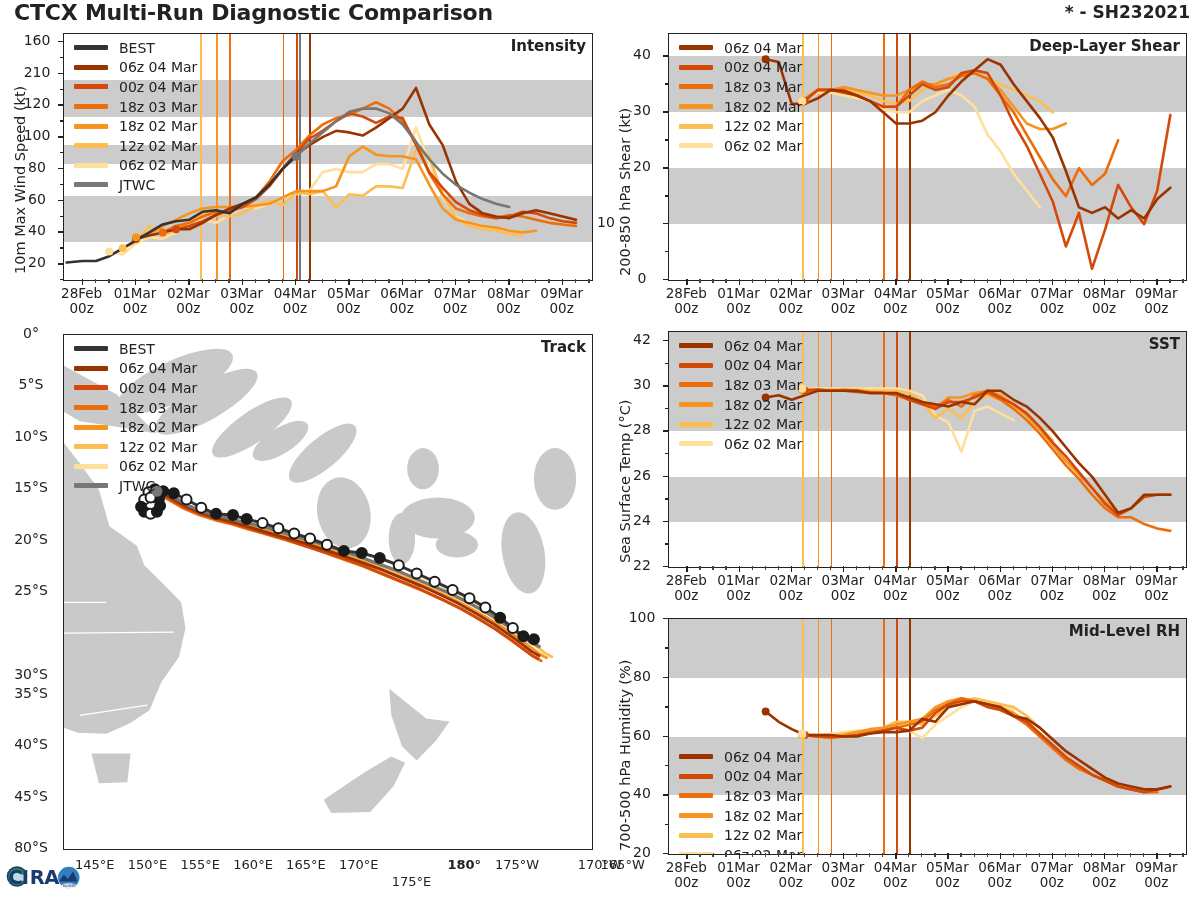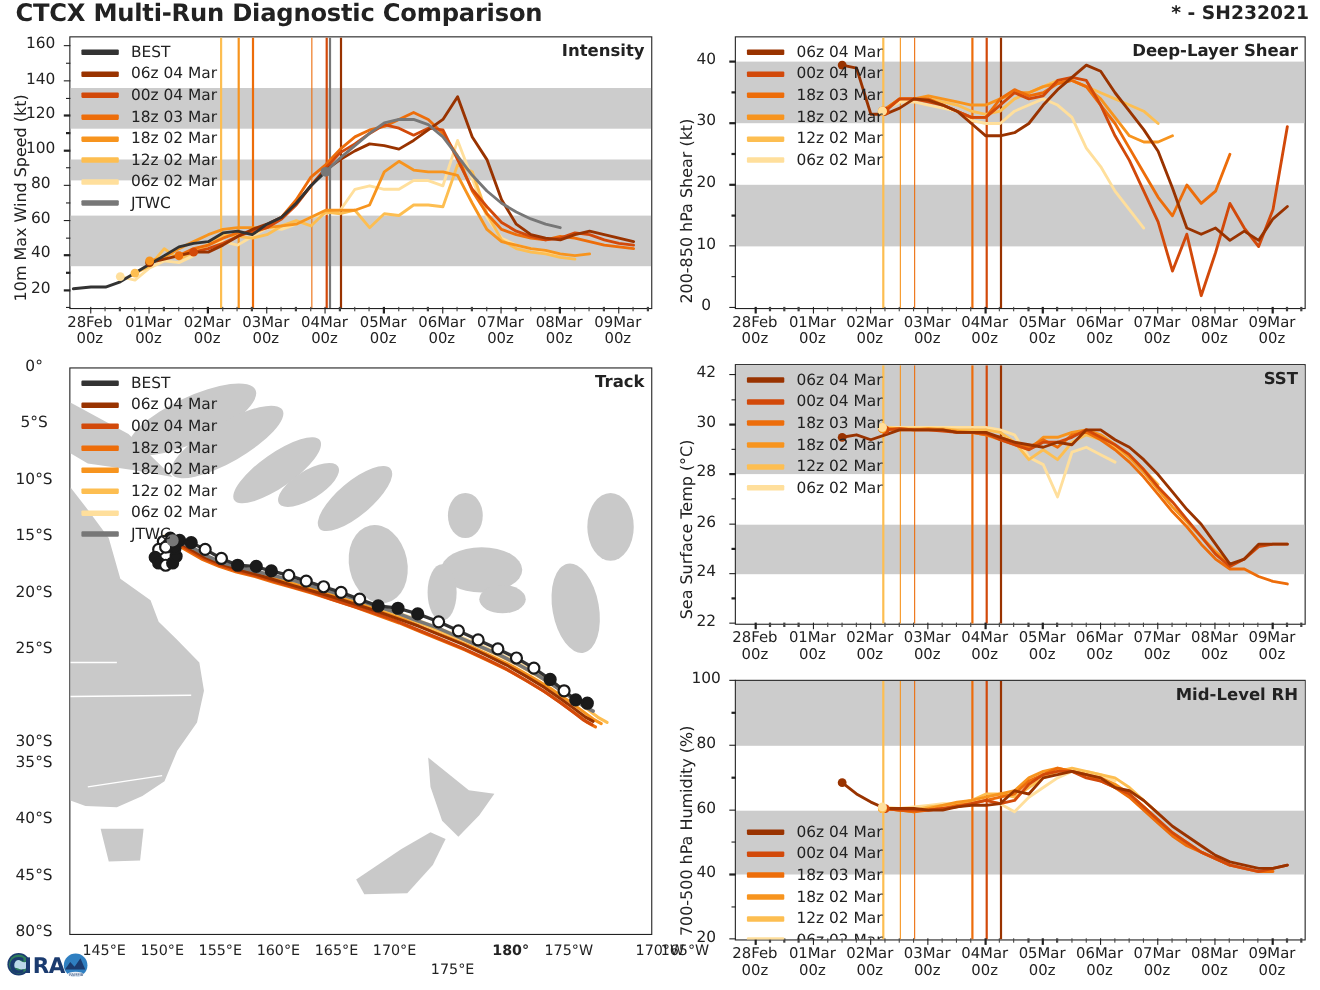--- a/index.html
+++ b/index.html
@@ -117,21 +117,21 @@
       <div class="ytick" style="left: 17px; top: 222.387px; width: 40px;">40</div>
       <div class="ytickmark" style="left: 58px; top: 231.387px; width: 6px;"></div>
       <div class="ytick" style="left: 17px; top: 190.645px; width: 40px;">60</div>
       <div class="ytickmark" style="left: 58px; top: 199.645px; width: 6px;"></div>
       <div class="ytick" style="left: 17px; top: 158.903px; width: 40px;">80</div>
       <div class="ytickmark" style="left: 58px; top: 167.903px; width: 6px;"></div>
       <div class="ytick" style="left: 17px; top: 127.161px; width: 40px;">100</div>
       <div class="ytickmark" style="left: 58px; top: 136.161px; width: 6px;"></div>
       <div class="ytick" style="left: 17px; top: 95.4194px; width: 40px;">120</div>
       <div class="ytickmark" style="left: 58px; top: 104.419px; width: 6px;"></div>
-      <div class="ytick" style="left: 17px; top: 63.6774px; width: 40px;">140</div>
+      <div class="ytick" style="left: 17px; top: 63.6774px; width: 40px;">210</div>
       <div class="ytickmark" style="left: 58px; top: 72.6774px; width: 6px;"></div>
       <div class="ytick" style="left: 17px; top: 31.9355px; width: 40px;">160</div>
       <div class="ytickmark" style="left: 58px; top: 40.9355px; width: 6px;"></div>
       <div class="ytickmark" style="left: 60px; top: 279px; width: 4px;"></div>
       <div class="ytickmark" style="left: 60px; top: 247.258px; width: 4px;"></div>
       <div class="ytickmark" style="left: 60px; top: 215.516px; width: 4px;"></div>
       <div class="ytickmark" style="left: 60px; top: 183.774px; width: 4px;"></div>
       <div class="ytickmark" style="left: 60px; top: 152.032px; width: 4px;"></div>
       <div class="ytickmark" style="left: 60px; top: 120.29px; width: 4px;"></div>
       <div class="ytickmark" style="left: 60px; top: 88.5484px; width: 4px;"></div>
@@ -239,21 +239,21 @@
         <div class="lgrow">
           <div class="lgswatch" style="background: rgb(255, 223, 156);"></div>
           <div class="lglabel">06z 02 Mar</div>
         </div>
       </div>
   </div>
   <div class="ylab" style="left:617px;top:276px;">200-850 hPa Shear (kt)</div>
   <div id="ax-shear-y">
       <div class="ytick" style="left: 622px; top: 270px; width: 40px;">0</div>
       <div class="ytickmark" style="left: 663px; top: 279px; width: 6px;"></div>
-      <div class="ytick" style="left: 622px; top: 214.091px; width: 40px;">10</div>
+      <div class="ytick" style="left: 586px; top: 214.091px; width: 40px;">10</div>
       <div class="ytickmark" style="left: 663px; top: 223.091px; width: 6px;"></div>
       <div class="ytick" style="left: 622px; top: 158.182px; width: 40px;">20</div>
       <div class="ytickmark" style="left: 663px; top: 167.182px; width: 6px;"></div>
       <div class="ytick" style="left: 622px; top: 102.273px; width: 40px;">30</div>
       <div class="ytickmark" style="left: 663px; top: 111.273px; width: 6px;"></div>
       <div class="ytick" style="left: 622px; top: 46.3636px; width: 40px;">40</div>
       <div class="ytickmark" style="left: 663px; top: 55.3636px; width: 6px;"></div>
       <div class="ytickmark" style="left: 665px; top: 251.045px; width: 4px;"></div>
       <div class="ytickmark" style="left: 665px; top: 195.136px; width: 4px;"></div>
       <div class="ytickmark" style="left: 665px; top: 139.227px; width: 4px;"></div>

